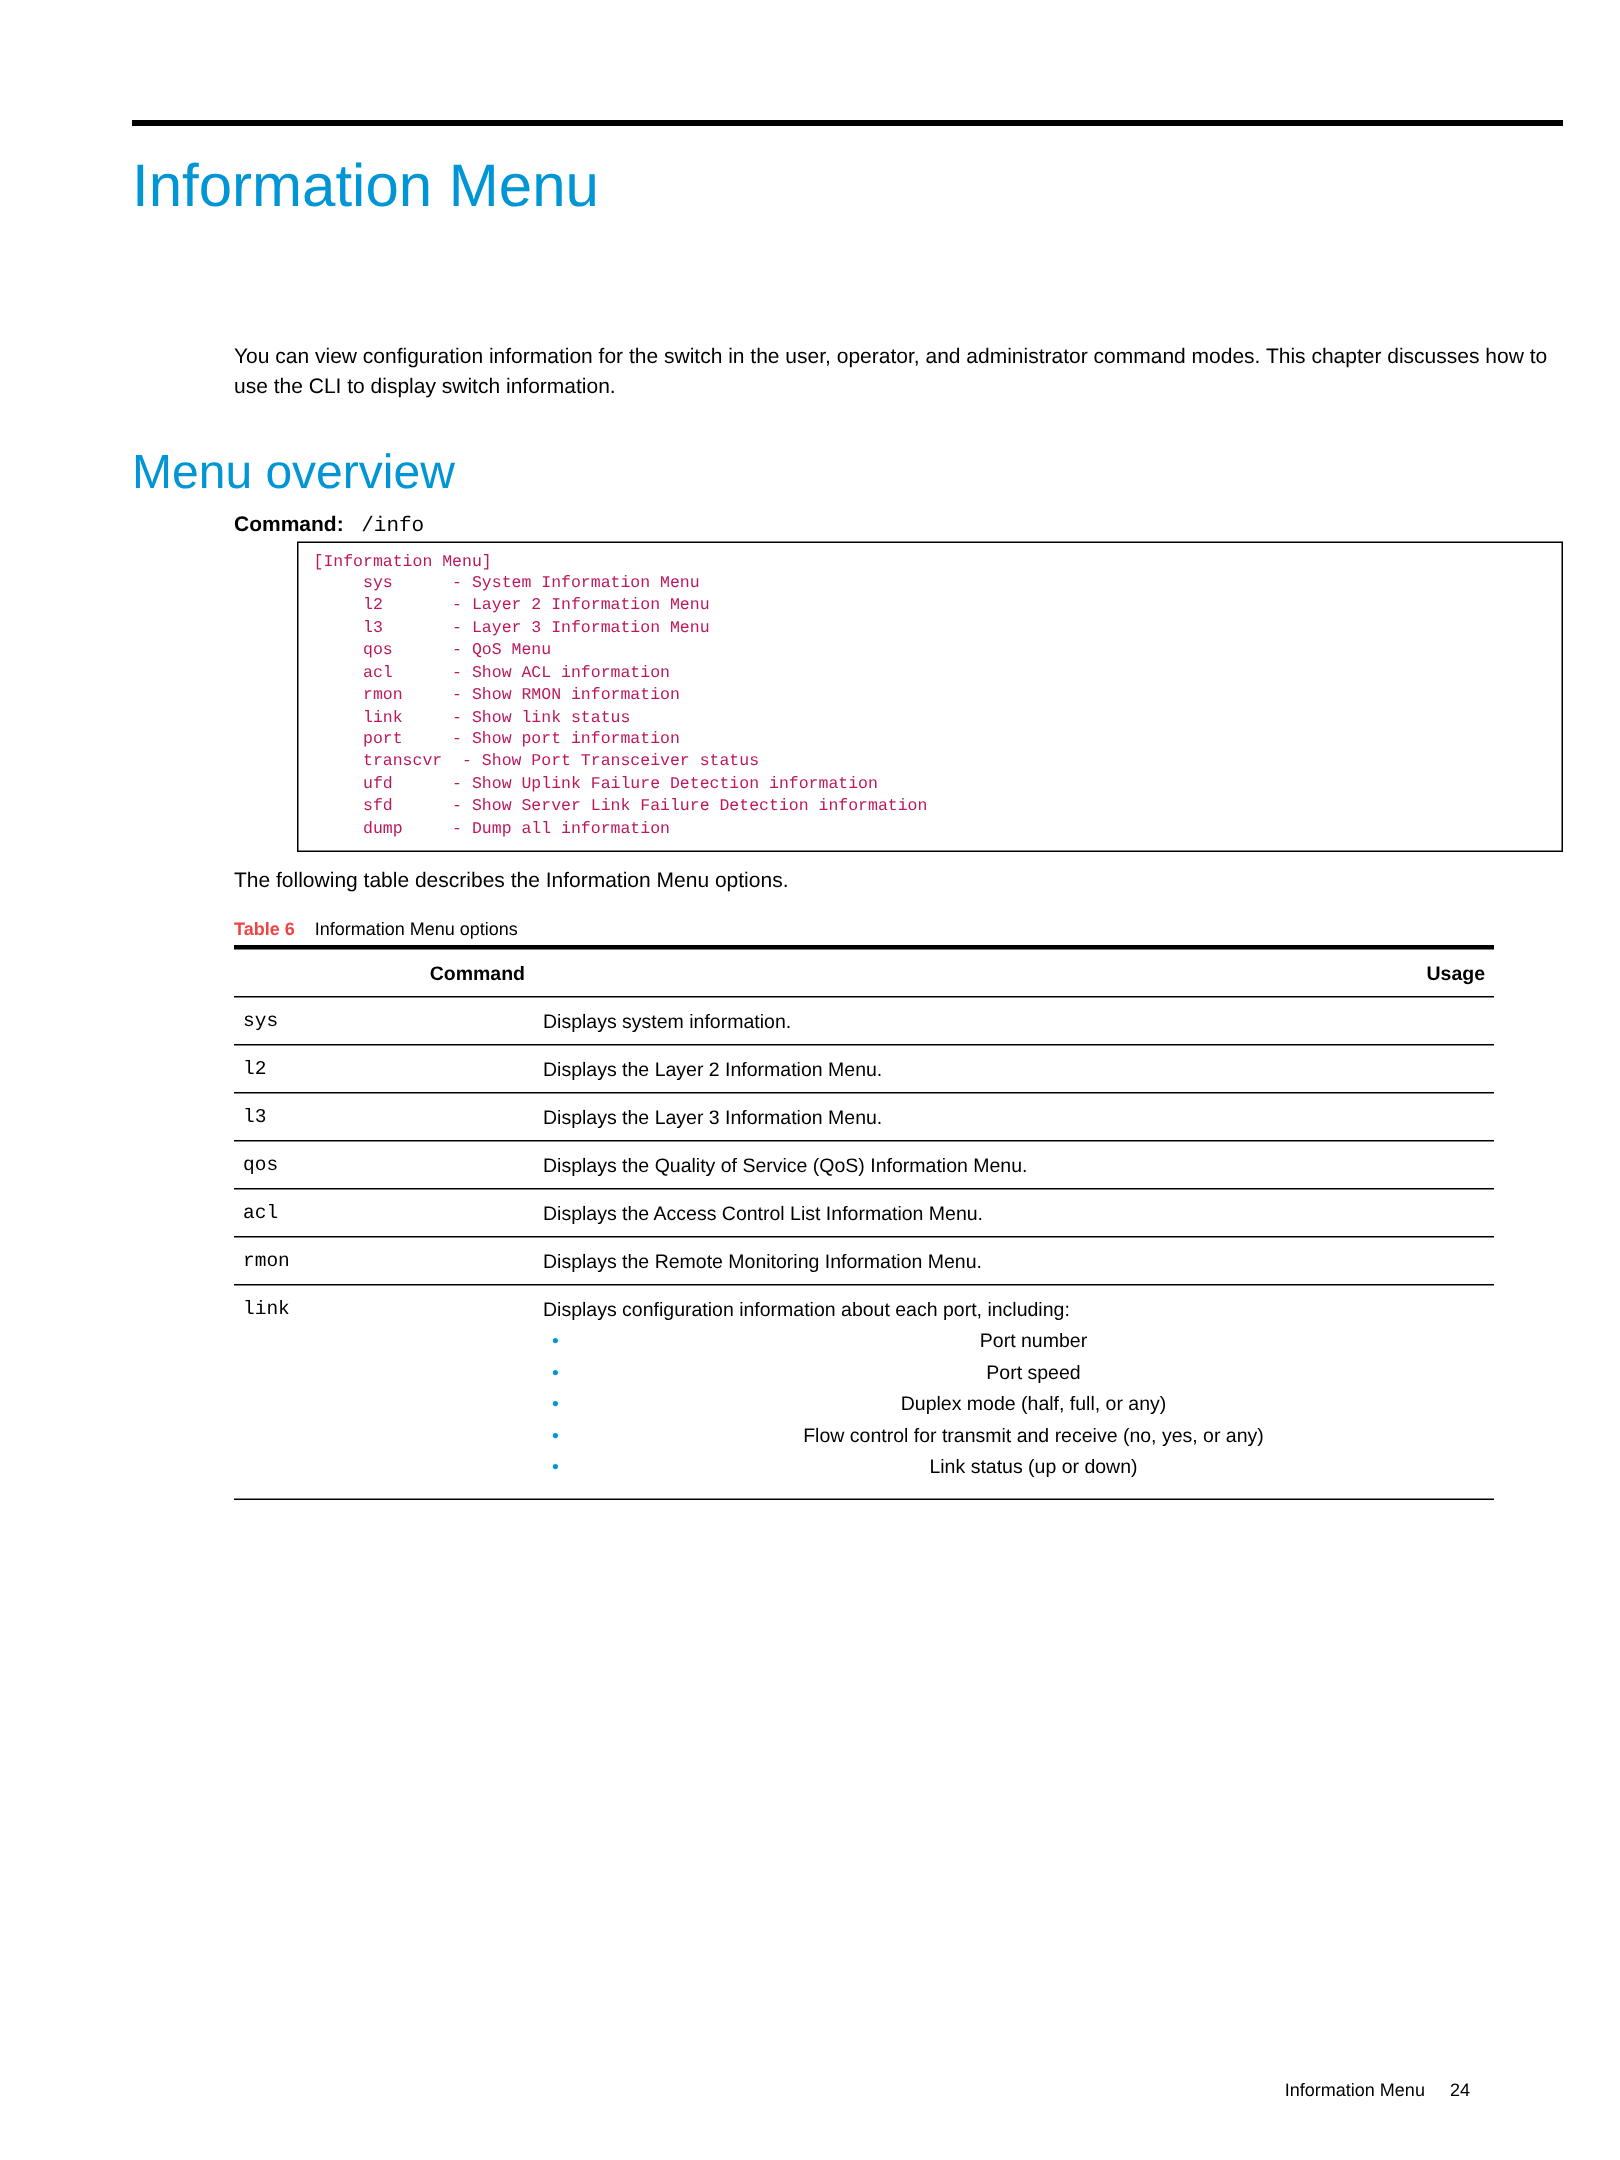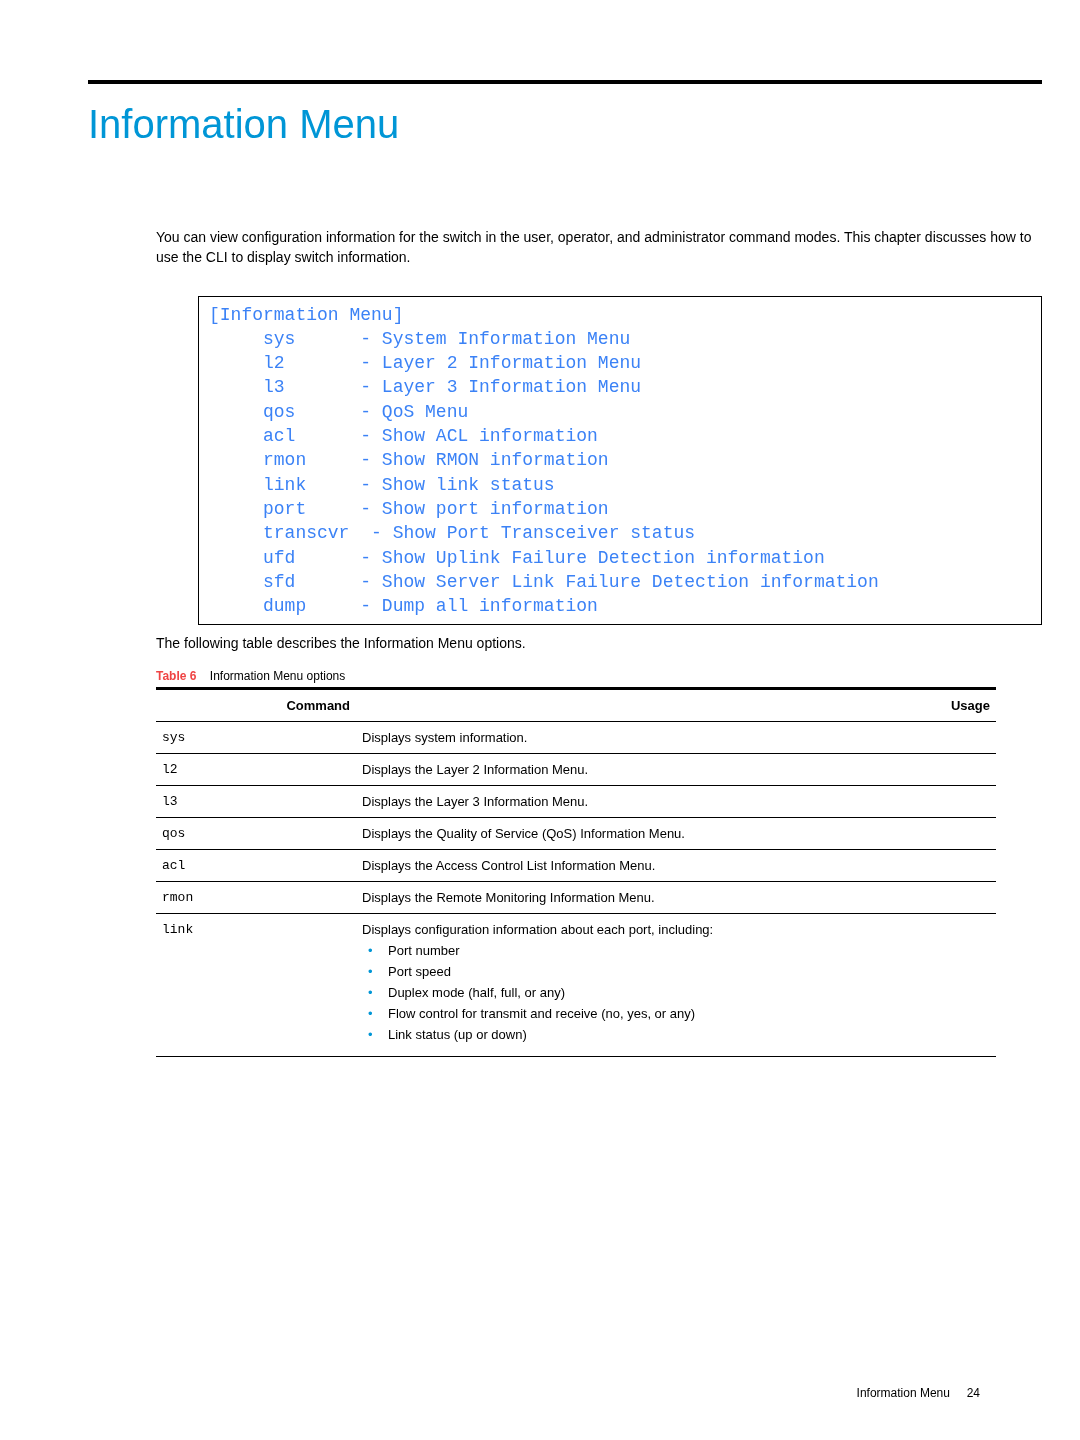--- a/index.html
+++ b/index.html
@@ -49,24 +49,24 @@
     font-weight: bold;
   }
   .command-line .mono {
     font-family: "Courier New", monospace;
   }
   .cli-box {
     margin: 0 0 10px 110px;
     border: 1px solid #000;
     padding: 6px 10px 6px 10px;
     font-family: "Courier New", monospace;
-    font-size: 18px;
+    font-size: 11px;
     line-height: 1.35;
     white-space: pre;
-    color: #3b82f6;
+    color: #be185d;
   }
   .table-intro {
     font-size: 14px;
     margin: 10px 0 18px 68px;
   }
   .table-caption {
     font-size: 12px;
     margin: 0 0 4px 68px;
   }
   .table-caption .tbl {
@@ -96,20 +96,21 @@
   .mono { font-family: "Courier New", monospace; }
   ul.usage-list {
     margin: 6px 0 0 0;
     padding-left: 22px;
     list-style: none;
   }
   ul.usage-list li {
     position: relative;
     padding-left: 4px;
     margin-bottom: 6px;
+    text-align: center;
   }
   ul.usage-list li::before {
     content: "•";
     color: #0096d6;
     position: absolute;
     left: -16px;
     top: 0;
     font-size: 13px;
   }
   .footer {
@@ -122,21 +123,27 @@
 </head>
 <body>
 
 <div class="page">
   <div class="top-rule"></div>
 
   <h1 class="title">Information Menu</h1>
 
   <p class="body-text">You can view configuration information for the switch in the user, operator, and administrator command modes. This chapter discusses how to use the CLI to display switch information.</p>
 
-
+  <h2 class="section">Menu overview</h2>
+
+  <p class="command-line">
+    <span class="bold">Command:</span>
+    <span>&nbsp;</span>
+    <span class="mono">/info</span>
+  </p>
 
   <div class="cli-box" id="cli-box">[Information Menu]
      sys      - System Information Menu
      l2       - Layer 2 Information Menu
      l3       - Layer 3 Information Menu
      qos      - QoS Menu
      acl      - Show ACL information
      rmon     - Show RMON information
      link     - Show link status
      port     - Show port information

